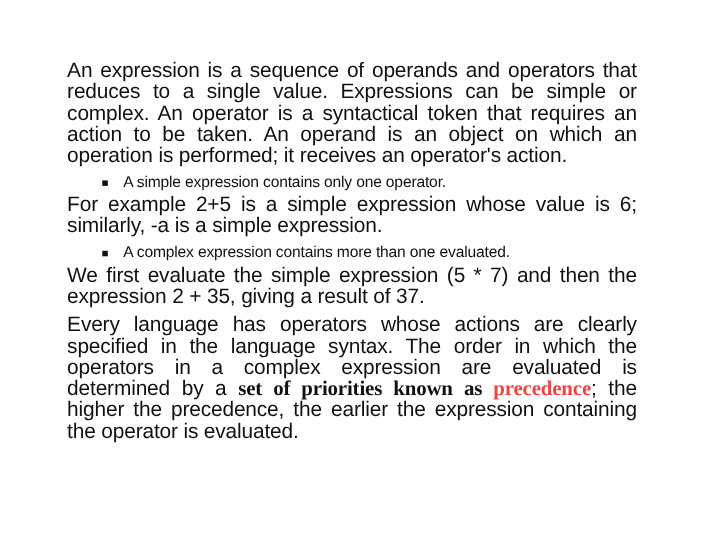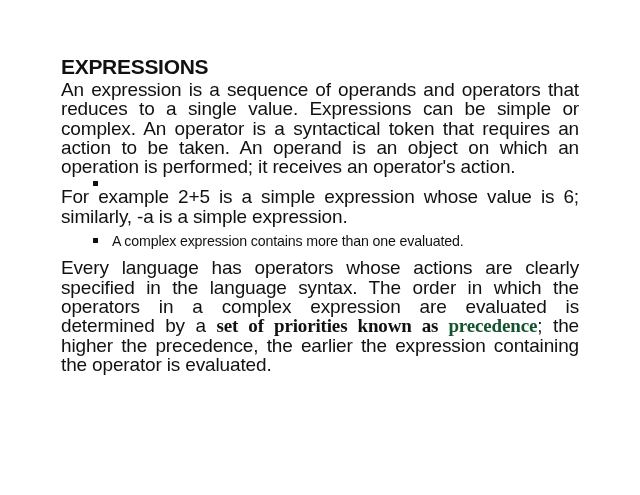--- a/index.html
+++ b/index.html
@@ -51,34 +51,35 @@
     .bullet .mark {
       display: inline-block;
       width: 5px;
       height: 5px;
       background: #111111;
       margin-right: 14px;
       position: relative;
       top: -1px;
     }
     .bold { font-weight: bold; font-family: Liberation Serif, serif; }
-    .red { color: #14532d; }
+    .red { color: #ef4444; }
   </style>
 </head>
 <body>
 
 <div class="slide">
-  <h1 class="title">EXPRESSIONS</h1>
 
   <p>An expression is a sequence of operands and operators that reduces to a single value. Expressions can be simple or complex. An operator is a syntactical token that requires an action to be taken. An operand is an object on which an operation is performed; it receives an operator's action.</p>
 
   <div class="bullet">
     <span class="mark"></span>
+    <span>A simple expression contains only one operator.</span>
   </div>
   <p>For example 2+5 is a simple expression whose value is 6; similarly, -a is a simple expression.</p>
 
   <div class="bullet">
     <span class="mark"></span>
     <span>A complex expression contains more than one evaluated.</span>
   </div>
+  <p>We first evaluate the simple expression (5 * 7) and then the expression 2 + 35, giving a result of 37.</p>
 
   <p class="gap-mid"><span>Every language has operators whose actions are clearly specified in the language syntax. The order in which the operators in a complex expression are evaluated is determined by a </span><span class="bold">set of priorities known as </span><span class="bold red">precedence</span><span>; the higher the precedence, the earlier the expression containing the operator is evaluated.</span></p>
 </div>
 
 </body></html>

